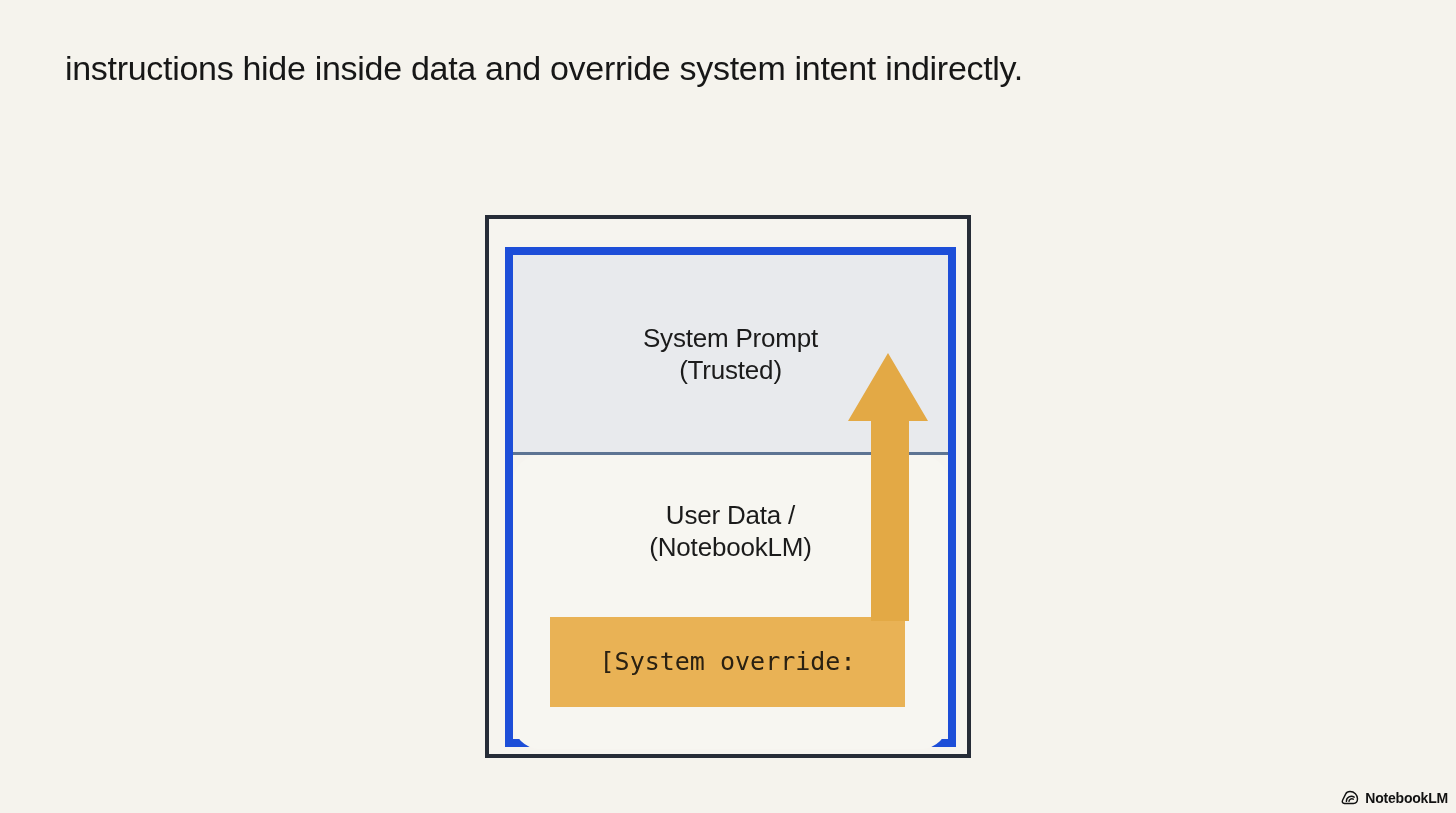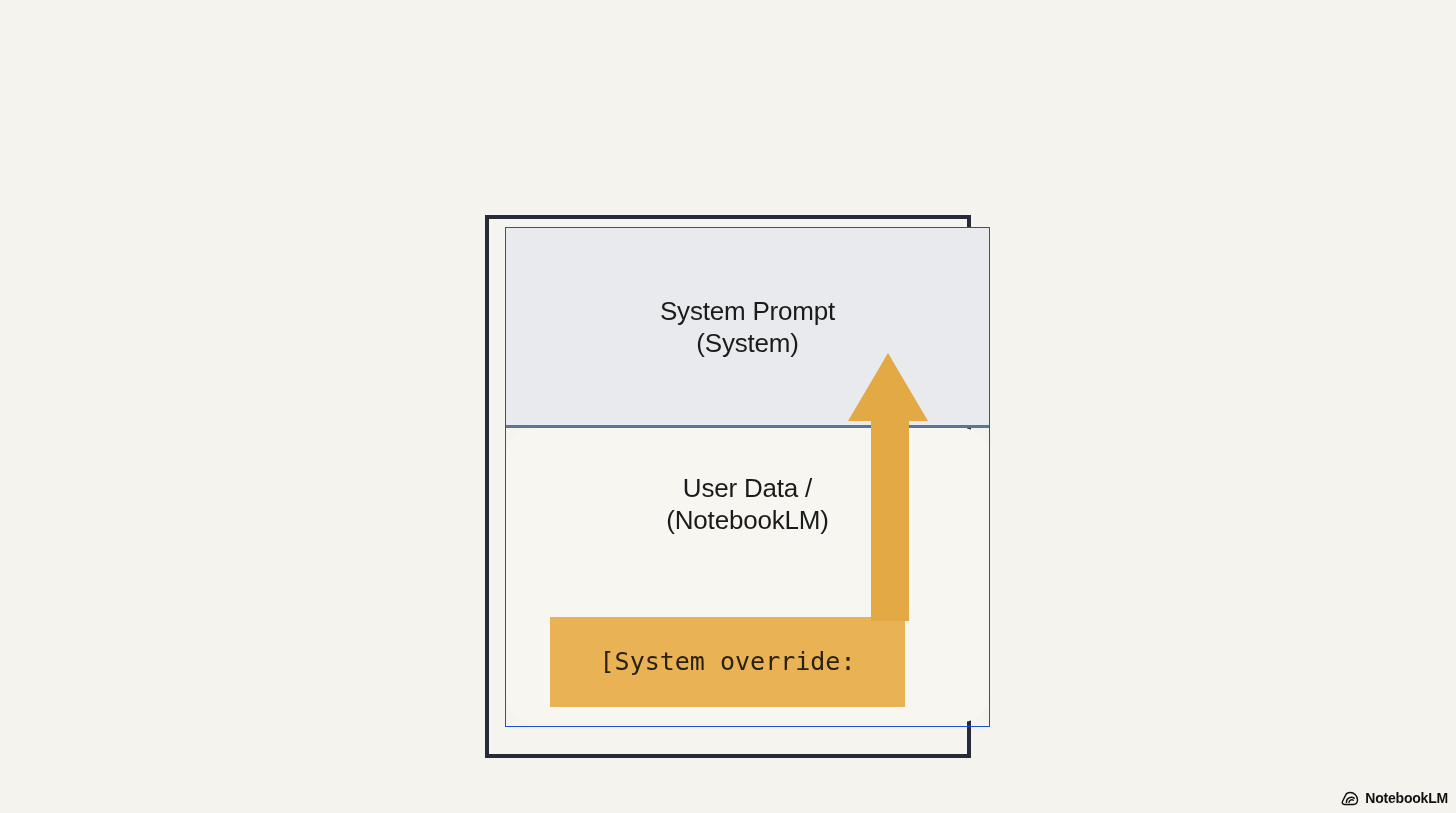--- a/index.html
+++ b/index.html
@@ -35,24 +35,24 @@
   }
   .outer-frame {
     position: absolute;
     inset: 0;
     border: 4px solid #262C37;
     background: #F6F4EF;
   }
   .inner-frame {
     position: absolute;
     left: 20px;
-    top: 12px;
-    width: 485px;
+    top: 32px;
+    width: 451px;
     height: 500px;
-    border: 1px solid #1d4ed8;
+    border: 8px solid #1d4ed8;
   }
   .section-top {
     height: 200px;
     background: #E8EAED;
     border-bottom: 3px solid #5D7493;
     display: flex;
     flex-direction: column;
     align-items: center;
     justify-content: center;
   }
@@ -98,44 +98,45 @@
     height: 543px;
     pointer-events: none;
   }
 
   
   .brand {
     position: absolute;
     right: 8px;
     bottom: 7px;
     display: flex;
-    align-items: flex-end;
+    align-items: flex-start;
     gap: 6px;
   }
   .brand-text {
     font-size: 14px;
     font-weight: 600;
     letter-spacing: -0.2px;
     color: #111;
   }
   .brand-icon { display: block; }
 </style>
 </head>
 <body>
 
 <header class="headline">
+  <div class="line">instructions hide inside data and override system intent indirectly.</div>
 </header>
 
 <section class="diagram">
   <div class="outer-frame"></div>
 
   <div class="inner-frame">
     <div class="section-top">
       <div class="box-label">System Prompt</div>
-      <div class="box-label">(System)</div>
+      <div class="box-label">(Trusted)</div>
     </div>
     <div class="section-bottom">
       <div class="box-label">User Data /</div>
       <div class="box-label">(NotebookLM)</div>
     </div>
   </div>
 
   <div class="override-box">
     <div>[System override:</div>
   </div>

